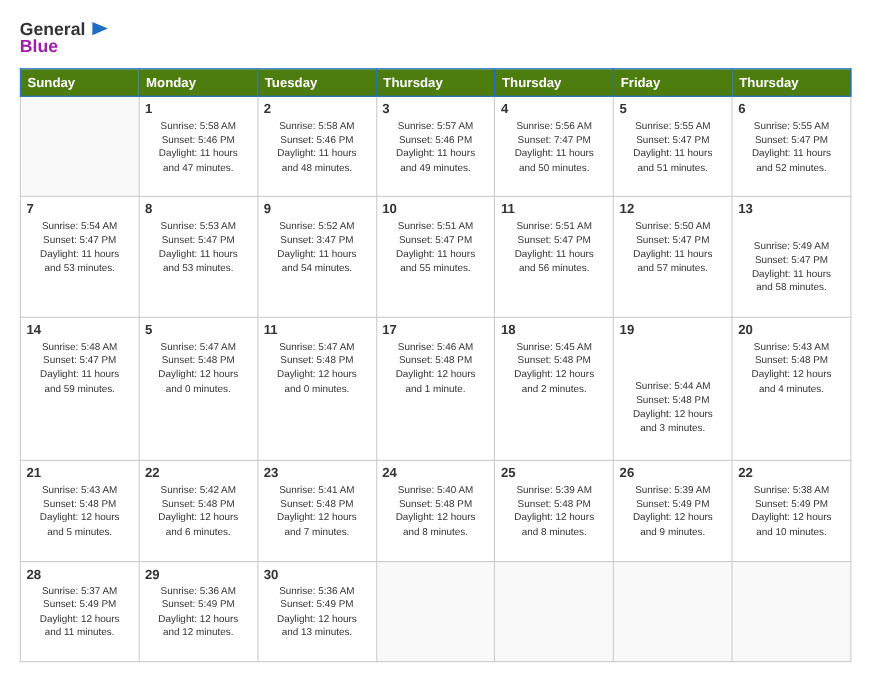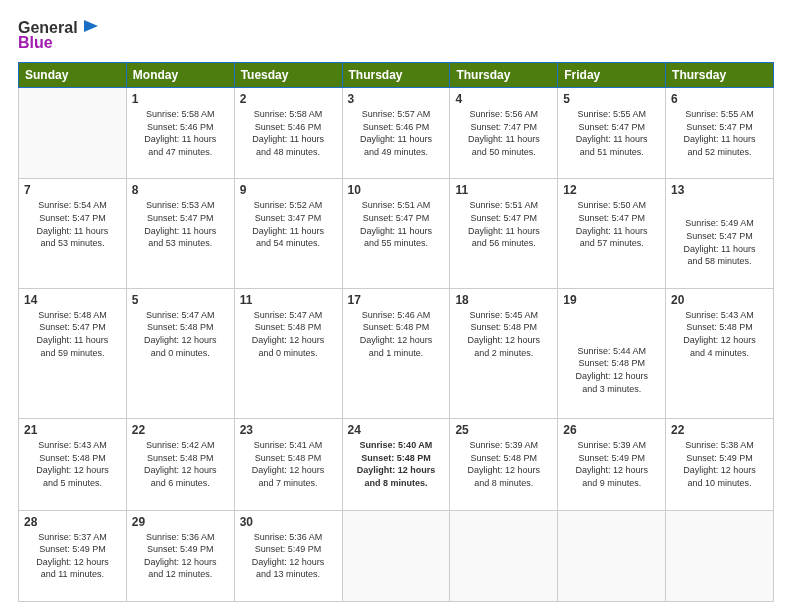--- a/index.html
+++ b/index.html
@@ -280,21 +280,21 @@
           </td>
           <td>
             <span class="day-num">23</span>
             <div class="day-info" style="white-space: pre-line;">Sunrise: 5:41 AM
 Sunset: 5:48 PM
 Daylight: 12 hours
 and 7 minutes.</div>
           </td>
           <td>
             <span class="day-num">24</span>
-            <div class="day-info" style="white-space: pre-line; font-weight: bold;">Sunrise: 5:40 AM
+            <div class="day-info" style="white-space: pre-line;">Sunrise: 5:40 AM
 Sunset: 5:48 PM
 Daylight: 12 hours
 and 8 minutes.</div>
           </td>
           <td>
             <span class="day-num">25</span>
             <div class="day-info" style="white-space: pre-line;">Sunrise: 5:39 AM
 Sunset: 5:48 PM
 Daylight: 12 hours
 and 8 minutes.</div>

